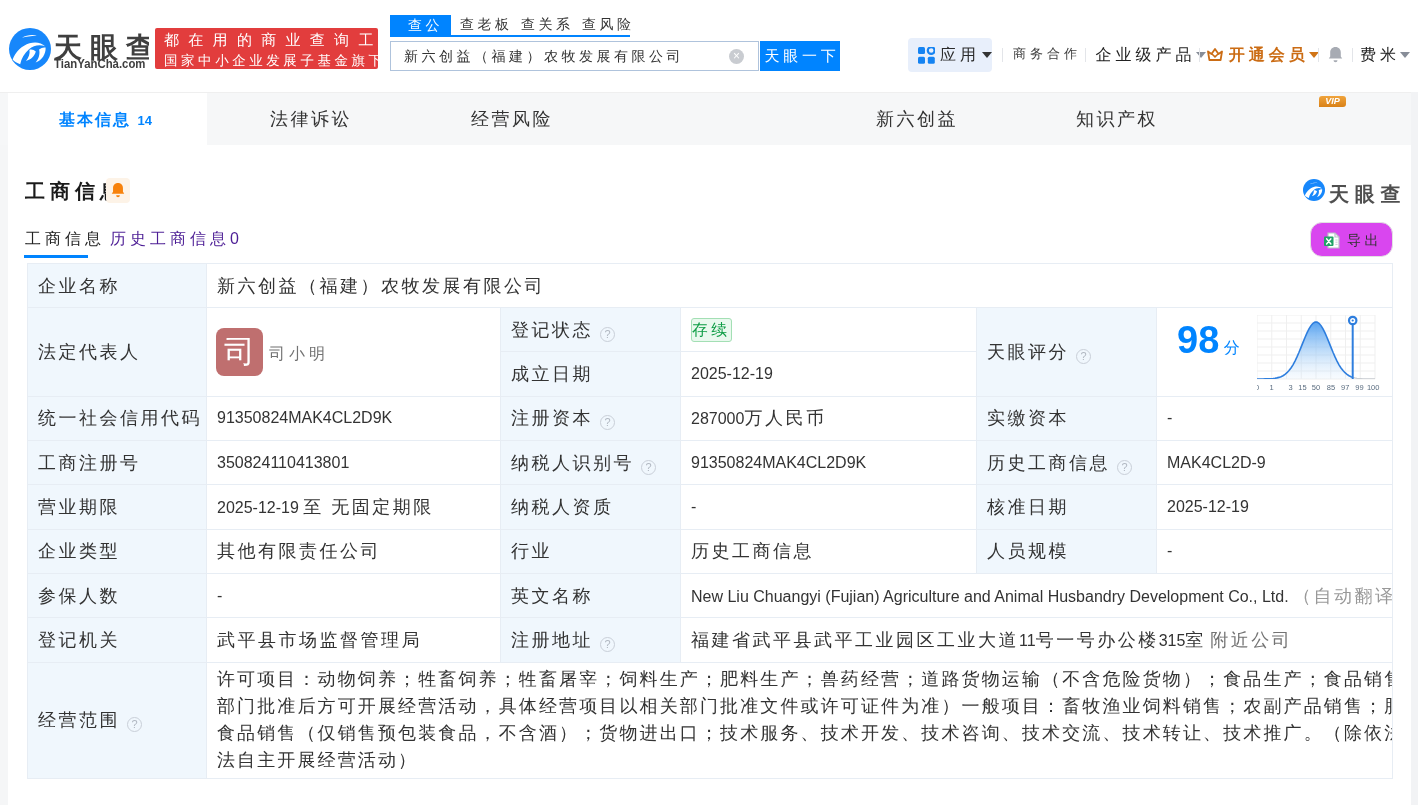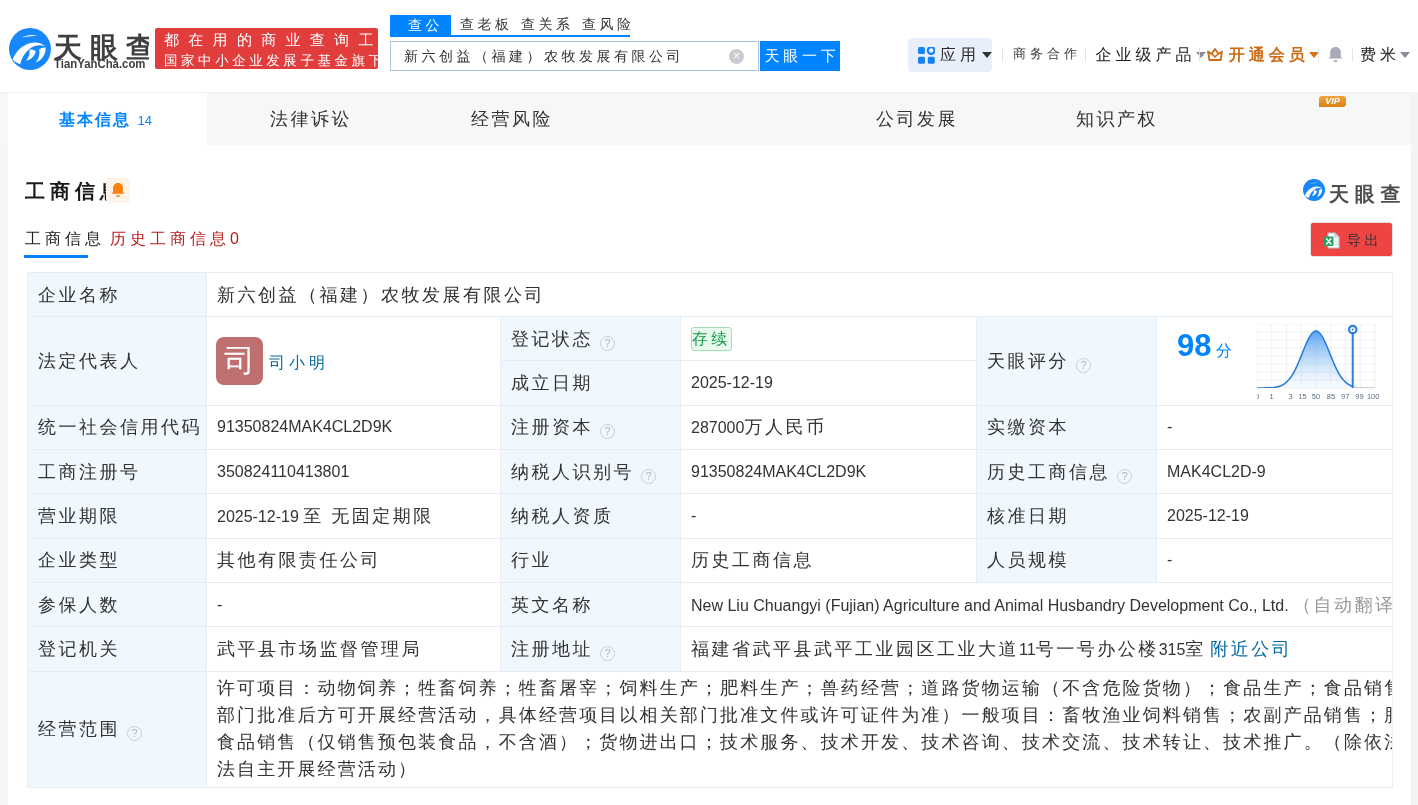--- a/index.html
+++ b/index.html
@@ -5,26 +5,26 @@
 html,body{width:1418px;height:805px;overflow:hidden;background:#f5f6f7;font-family:"Liberation Sans",sans-serif;position:relative}
 .abs{position:absolute}
 .cj{font-style:normal;font-size:112.5%;letter-spacing:.1389em}
 .header{position:absolute;left:0;top:0;width:1418px;height:92px;background:#fff}
 .tabbar{position:absolute;left:0;top:92px;width:1418px;height:53px;background:#f6f7f8;border-top:1px solid #efefef}
 .page{position:absolute;left:8px;top:145px;width:1403px;height:660px;background:#fff}
 .tab{position:absolute;top:0;height:53px;line-height:53px;font-size:16px;color:#333;white-space:nowrap}
 .sep{position:absolute;top:48px;width:1px;height:14px;background:#e3e5e9}
 .caret{display:inline-block;width:0;height:0;border-left:5px solid transparent;border-right:5px solid transparent;border-top:6px solid #878d98;vertical-align:2px}
 .qm{display:inline-block;width:15px;height:15px;border:1px solid #c9cfd8;border-radius:50%;color:#b0b7c1;font-size:11px;line-height:13px;text-align:center;margin-left:7px;vertical-align:-2px;letter-spacing:0}
-table.main{position:absolute;left:19px;top:127px;border-collapse:collapse;table-layout:fixed;width:1365px}
+table.main{position:absolute;left:19px;top:118px;border-collapse:collapse;table-layout:fixed;width:1365px}
 table.main td{border:1px solid #e7edf4;font-size:16px;color:#333;padding:0 0 0 10px;vertical-align:middle;overflow:hidden;white-space:nowrap}
 table.main td.lb{background:#f0f7fd}
 .tag{display:inline-block;height:24px;line-height:22px;padding:0 0;background:#e9f9ee;border:1px solid #a3dfb4;border-radius:3px;color:#0e9d45;font-size:14px}
 a{text-decoration:none}
-.blue{color:#0369a1}
+.blue{color:#737373}
 </style></head>
 <body>
 <div class="header">
   <svg class="abs" style="left:9px;top:28px" width="42" height="42" viewBox="0 0 42 42">
     <circle cx="21" cy="21" r="21" fill="#1787fb"></circle>
     <path d="M13,9.8 C17.5,6.9 24,6.1 28.8,7.9 C23.5,7.6 17,8.8 13,9.8 Z" fill="#fff"></path>
     <path d="M3.6,31.5 C6.5,24 13,17.5 20.5,15.3 C26.5,13.5 32.5,14.6 36,18.2 C30.5,16.2 24.5,17.3 20,21.3 C15.5,25.3 12.3,30.5 11.2,36.2 C8.2,35.2 5.3,33.6 3.6,31.5 Z" fill="#fff"></path>
     <path d="M36.6,19.6 C37,26.3 32.9,32.4 26.6,34.6 C29.8,30.8 31.2,26 30.1,21.6 C32.3,19.7 34.8,19 36.6,19.6 Z" fill="#fff"></path>
     <path d="M26.8,23.6 C25.6,28.3 21.9,31.9 17,32.9 C19.8,29.6 21.1,25.6 20.5,21.7 C22.7,21 25.1,21.8 26.8,23.6 Z" fill="#fff"></path>
     </svg>
@@ -64,46 +64,46 @@
   <div class="sep" style="left:1318px"></div>
   <svg class="abs" style="left:1328px;top:46px" width="15" height="17" viewBox="0 0 15 17">
     <path d="M7.5,1 C10.8,1 12.8,3.4 12.8,6.5 L12.8,10.5 L14.2,12.6 L0.8,12.6 L2.2,10.5 L2.2,6.5 C2.2,3.4 4.2,1 7.5,1 Z" fill="#a7abb3"></path>
     <path d="M5.5,14.2 a2,2 0 0 0 4,0 Z" fill="#a7abb3"></path>
   </svg>
   <div class="sep" style="left:1352.4px"></div>
   <div class="abs" style="left:1360px;top:45px;font-size:16px;color:#222;letter-spacing:4px">费米<span class="caret" style="margin-left:0"></span></div>
 </div>
 <div class="tabbar">
   <div class="abs" style="left:7.5px;top:0;width:199px;height:53px;background:#fff"></div>
-  <div class="tab" style="left:59px;font-weight:bold;color:#0084ff;letter-spacing:2px">基本信息 <span style="font-weight:normal;font-size:13px;letter-spacing:0">14</span></div>
+  <div class="tab" style="left:59px;font-weight:bold;color:#0084ff;letter-spacing:2px">基本信息 <span style="font-weight:bold;font-size:13px;letter-spacing:0">14</span></div>
   <div class="tab" style="left:270px;letter-spacing:0"><span class="cj">法律诉讼</span></div>
   <div class="tab" style="left:471px;letter-spacing:0"><span class="cj">经营风险</span></div>
-  <div class="tab" style="left:876px;letter-spacing:0"><span class="cj">公司发展</span></div>
+  <div class="tab" style="left:876px;letter-spacing:0"><span class="cj">新六创益</span></div>
   <div class="tab" style="left:1076px;letter-spacing:0"><span class="cj">知识产权</span></div>
   <div class="abs" style="left:1319px;top:3px;width:27px;height:11px;border-radius:3px 3px 3px 0;background:linear-gradient(180deg,#f0a43c,#d98117);color:#fff;font-size:9px;font-weight:bold;font-style:italic;text-align:center;line-height:11px">VIP</div>
 </div>
 <div class="page">
   <div class="abs" style="left:17px;top:33px;font-size:20px;font-weight:bold;color:#1a1a1a;letter-spacing:5px">工商信息</div>
   <div class="abs" style="left:98px;top:32.5px;width:23.5px;height:25px;background:#fdf3e7;border-radius:4px"></div>
   <svg class="abs" style="left:103px;top:37px" width="14" height="16" viewBox="0 0 15 17">
     <path d="M7.5,1 C10.8,1 12.8,3.4 12.8,6.5 L12.8,10.5 L14.2,12.6 L0.8,12.6 L2.2,10.5 L2.2,6.5 C2.2,3.4 4.2,1 7.5,1 Z" fill="#f7820c"></path>
     <path d="M5.5,14.2 a2,2 0 0 0 4,0 Z" fill="#f7820c"></path>
   </svg>
   <svg class="abs" style="left:1295px;top:34px" width="22" height="22" viewBox="0 0 42 42">
     <circle cx="21" cy="21" r="21" fill="#1787fb"></circle>
     <path d="M13,9.8 C17.5,6.9 24,6.1 28.8,7.9 C23.5,7.6 17,8.8 13,9.8 Z" fill="#fff"></path>
     <path d="M3.6,31.5 C6.5,24 13,17.5 20.5,15.3 C26.5,13.5 32.5,14.6 36,18.2 C30.5,16.2 24.5,17.3 20,21.3 C15.5,25.3 12.3,30.5 11.2,36.2 C8.2,35.2 5.3,33.6 3.6,31.5 Z" fill="#fff"></path>
     <path d="M36.6,19.6 C37,26.3 32.9,32.4 26.6,34.6 C29.8,30.8 31.2,26 30.1,21.6 C32.3,19.7 34.8,19 36.6,19.6 Z" fill="#fff"></path>
     <path d="M26.8,23.6 C25.6,28.3 21.9,31.9 17,32.9 C19.8,29.6 21.1,25.6 20.5,21.7 C22.7,21 25.1,21.8 26.8,23.6 Z" fill="#fff"></path>
     </svg>
   <div class="abs" style="left:1321px;top:36px;font-size:20px;font-weight:bold;color:#4f4f4f;letter-spacing:5.7px;white-space:nowrap">天眼查</div>
   <div class="abs" style="left:17px;top:83.5px;font-size:16px;color:#222;letter-spacing:4px">工商信息</div>
-  <div class="abs" style="left:102px;top:83.5px;font-size:16px;color:#b91c1c;letter-spacing:4px">历史工商信息<span style="letter-spacing:0">0</span></div>
+  <div class="abs" style="left:102px;top:83.5px;font-size:16px;color:#4c1d95;letter-spacing:4px">历史工商信息<span style="letter-spacing:0">0</span></div>
   <div class="abs" style="left:16px;top:110.3px;width:64px;height:3px;background:#0084ff"></div>
-  <div class="abs" style="left:1302px;top:77px;width:83px;height:35px;border:1px solid #e2e2e2;border-radius:3px;background:#ef4444">
+  <div class="abs" style="left:1302px;top:77px;width:83px;height:35px;border:1px solid #e2e2e2;border-radius:12px;background:#d946ef">
     <svg class="abs" style="left:13px;top:9px" width="16" height="17" viewBox="0 0 16 17">
       <path d="M4,1 L11,1 L15,5 L15,16 L4,16 Z" fill="#fff" stroke="#b9bec7" stroke-width="1.2"></path>
       <path d="M11,1 L11,5 L15,5" fill="none" stroke="#b9bec7" stroke-width="1.2"></path>
       <rect x="0" y="4.5" width="9.5" height="9.5" rx="1" fill="#21a366"></rect>
       <path d="M2.6,6.8 L6.9,12 M6.9,6.8 L2.6,12" stroke="#fff" stroke-width="1.4" stroke-linecap="round"></path>
       <path d="M11.4,8 L13.6,8 M11.4,10.2 L13.6,10.2 M11.4,12.4 L13.6,12.4" stroke="#c9ced6" stroke-width="1"></path>
     </svg>
     <span class="abs" style="left:36px;top:9px;font-size:14px;color:#333;letter-spacing:3.5px">导出</span>
   </div>
   <table class="main">
@@ -123,21 +123,21 @@
   <tr style="height:44px">
     <td class="lb" rowspan="2"><span class="cj">法定代表人</span></td>
     <td rowspan="2" style="position:relative;padding:0">
       <div class="abs" style="left:9px;top:20px;width:47px;height:48px;background:#bf6f6f;border-radius:8px;color:#fff;font-size:31px;text-align:center;line-height:48px">司</div>
       <a class="abs blue" style="left:62px;top:36px;font-size:16px;letter-spacing:4px">司小明</a>
     </td>
     <td class="lb"><span class="cj">登记状态</span><span class="qm">?</span></td>
     <td><span class="tag"><span class="cj" style="letter-spacing:3.5px">存续</span></span></td>
     <td class="lb" rowspan="2"><span class="cj">天眼评分</span><span class="qm">?</span></td>
     <td rowspan="2" style="position:relative;padding:0">
-      <div class="abs" style="left:20px;top:13px;color:#0084ff;line-height:1"><span style="font-size:31px;font-weight:bold">98</span><span style="font-size:16px;letter-spacing:0"> 分</span></div>
+      <div class="abs" style="left:20px;top:13px;color:#0084ff;line-height:1"><span style="font-size:38px;font-weight:bold">98</span><span style="font-size:16px;letter-spacing:0"> 分</span></div>
       <div class="abs" style="left:100px;top:7px"><svg width="124" height="78" viewBox="0 0 124 78">
 <defs>
                   <linearGradient id="bg1" x1="0" y1="0" x2="0" y2="1">
 <stop offset="0" stop-color="#4f9ef0" stop-opacity="0.95"></stop>
 <stop offset="0.55" stop-color="#8ec2f5" stop-opacity="0.5"></stop>
 <stop offset="1" stop-color="#cfe6fb" stop-opacity="0.15"></stop>
 </linearGradient>
 <clipPath id="cp1">
                     <rect x="0" y="0" width="95.7" height="64"></rect>
                   </clipPath>

